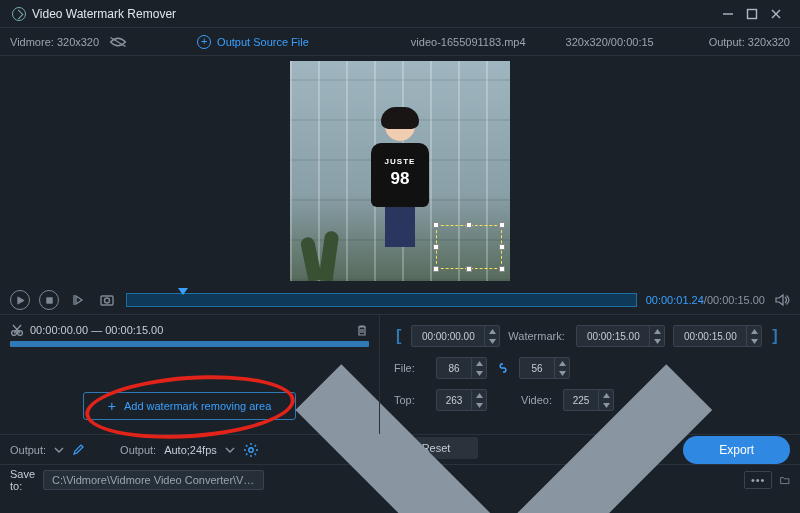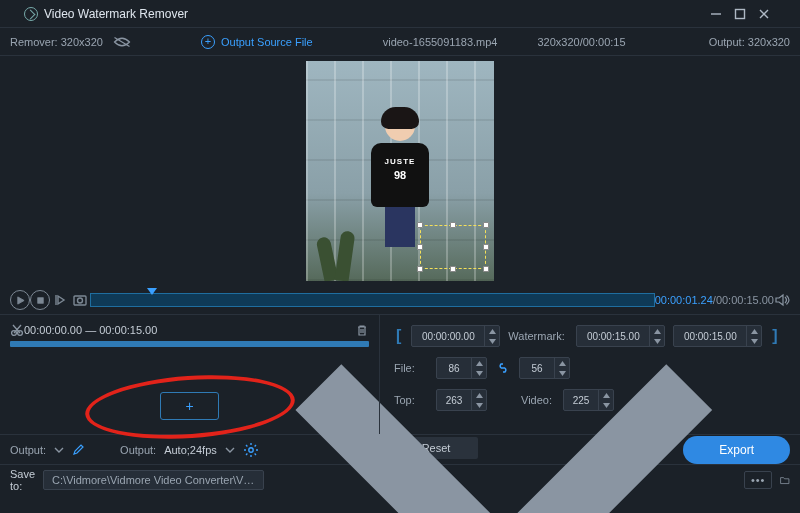--- a/index.html
+++ b/index.html
@@ -1,79 +1,79 @@
 <!DOCTYPE html>
 <html><head>
 <meta charset="utf-8">
 <style>
   * { box-sizing: border-box; margin: 0; padding: 0; font-family: "Segoe UI", Arial, sans-serif; }
   body { background: #1b2128; color: #c5cdd6; width: 800px; height: 513px; overflow: hidden; font-size: 11px; position: relative; }
 
   
-  .titlebar { height: 28px; background: #1b2128; display: flex; align-items: center; padding: 0 24px; border-bottom: 1px solid #2a323c; }
+  .titlebar { height: 28px; background: #1b2128; display: flex; align-items: center; padding: 0 12px; border-bottom: 1px solid #2a323c; }
   .titlebar .logo { width: 14px; height: 14px; border: 1.5px solid #7aa; border-radius: 50%; margin-right: 6px; position: relative; }
   .titlebar .logo::after { content: ""; position: absolute; width: 6px; height: 6px; border: 1.5px solid #7aa; border-left: none; border-bottom: none; transform: rotate(45deg); left: 2px; top: 3px; }
   .titlebar .title { font-size: 12px; color: #dfe6ee; }
   .titlebar .spacer { flex: 1; }
   .titlebar .winbtn { width: 24px; height: 20px; display: flex; align-items: center; justify-content: center; color: #aeb8c4; cursor: pointer; }
   .titlebar .winbtn svg { width: 12px; height: 12px; stroke: currentColor; stroke-width: 1.4; fill: none; }
 
   
   .infobar { height: 28px; display: flex; align-items: center; padding: 0 10px; gap: 10px; border-bottom: 1px solid #2a323c; }
   .infobar .orig { color: #9aa5b1; }
   .infobar .eye { width: 18px; height: 14px; }
   .infobar .changebtn { display: flex; align-items: center; gap: 6px; color: #3aa0ff; cursor: pointer; margin-left: 60px; }
   .infobar .changebtn .plus { width: 14px; height: 14px; border: 1.5px solid #3aa0ff; border-radius: 50%; display: flex; align-items: center; justify-content: center; font-size: 11px; line-height: 1; }
-  .infobar .filename { color: #9aa5b1; margin-left: 60px; }
+  .infobar .filename { color: #9aa5b1; margin-left: 92px; }
   .infobar .dims { color: #9aa5b1; margin-left: 30px; }
   .infobar .out { color: #9aa5b1; margin-left: auto; }
 
   
   .preview { height: 230px; display: flex; align-items: center; justify-content: center; background: #1b2128; }
-  .videothumb { width: 188px; height: 220px; background: linear-gradient(180deg,#9fb6c0 0%,#8aa0a8 60%,#566a5b 100%); position: relative; overflow: hidden; }
+  .videothumb { width: 220px; height: 220px; background: linear-gradient(180deg,#9fb6c0 0%,#8aa0a8 60%,#566a5b 100%); position: relative; overflow: hidden; }
   .videothumb .windows { position:absolute; inset:0; background:
      repeating-linear-gradient(90deg, rgba(255,255,255,0.25) 0 2px, transparent 2px 28px),
      repeating-linear-gradient(0deg, rgba(0,0,0,0.08) 0 2px, transparent 2px 40px);
   }
   .videothumb .person { position:absolute; left:50%; top:48%; transform:translate(-50%,-40%); width:80px; height:140px; }
   .videothumb .head { width:30px; height:30px; background:#f0cdb0; border-radius:50%; margin:0 auto; position:relative; }
   .videothumb .hair { position:absolute; top:-4px; left:-4px; right:-4px; height:22px; background:#1a1515; border-radius:16px 16px 8px 8px; }
   .videothumb .torso { width:58px; height:64px; background:#111; border-radius:10px 10px 6px 6px; margin:2px auto 0; position:relative; }
   .videothumb .txt { position:absolute; top:14px; left:0; right:0; text-align:center; color:#fff; font-weight:700; font-size:8px; letter-spacing:1px; }
-  .videothumb .num { position:absolute; top:26px; left:0; right:0; text-align:center; color:#fff; font-weight:900; font-size:11px; }
+  .videothumb .num { position:absolute; top:26px; left:0; right:0; text-align:center; color:#fff; font-weight:900; font-size:17px; }
   .videothumb .legs { width:30px; height:40px; background:#2a3560; margin:0 auto; }
   .videothumb .plant { position:absolute; left:6px; bottom:0; width:60px; height:60px; }
   .videothumb .plant::before, .videothumb .plant::after { content:""; position:absolute; bottom:0; width:14px; height:44px; background:#3a5032; border-radius:8px 8px 0 0; }
   .videothumb .plant::before { left:8px; transform:rotate(-12deg); }
   .videothumb .plant::after { left:26px; transform:rotate(8deg); height:50px; }
   .videothumb .sel { position:absolute; right:8px; bottom:12px; width:66px; height:44px; border:1px dashed #f5e05a; }
   .videothumb .sel .h { position:absolute; width:6px; height:6px; background:#fff; border:1px solid #888; border-radius:1px; }
   .videothumb .sel .h.tl{ top:-4px; left:-4px } .videothumb .sel .h.tm{ top:-4px; left:50%; margin-left:-3px }
   .videothumb .sel .h.tr{ top:-4px; right:-4px } .videothumb .sel .h.ml{ top:50%; left:-4px; margin-top:-3px }
   .videothumb .sel .h.mr{ top:50%; right:-4px; margin-top:-3px } .videothumb .sel .h.bl{ bottom:-4px; left:-4px }
   .videothumb .sel .h.bm{ bottom:-4px; left:50%; margin-left:-3px } .videothumb .sel .h.br{ bottom:-4px; right:-4px }
 
   
-  .player { height: 28px; display:flex; align-items:center; padding:0 10px; gap:0; }
+  .player { height: 28px; display:flex; align-items:center; padding:0 10px; gap:9px; }
   .pbtn { width:20px; height:20px; border:1.4px solid #7c8894; border-radius:50%; display:flex; align-items:center; justify-content:center; cursor:pointer; }
   .pbtn svg { width:9px; height:9px; fill:#7c8894; stroke:#7c8894; }
   .pbtn.sq { border-radius:3px; border:none; }
   .pbtn.sq svg { width:16px; height:16px; fill:none; stroke:#7c8894; stroke-width:1.4; }
   .scrub { flex:1; height:14px; background:#0f3a57; border:1px solid #1f6ea0; position:relative; cursor:pointer; }
   .scrub .pos { position:absolute; left:10%; top:-6px; width:0; height:0; border-left:5px solid transparent; border-right:5px solid transparent; border-top:7px solid #3aa0ff; }
   .timecode { color:#3aa0ff; }
   .timecode .dur { color:#8a95a2; }
   .vol { width:16px; height:16px; }
 
   
   .split { display:flex; height:120px; border-top:1px solid #2a323c; }
   .left { width:380px; padding:8px 10px; border-right:1px solid #2a323c; display:flex; flex-direction:column; position:relative; }
   .right { flex:1; padding:10px 14px; display:flex; flex-direction:column; gap:10px; }
 
-  .cliprow { display:flex; align-items:center; }
+  .cliprow { display:flex; align-items:center; gap:6px; }
   .clipicon { width:14px; height:14px; }
   .cliprange { color:#c5cdd6; }
   .trash { margin-left:auto; width:14px; height:14px; cursor:pointer; }
   .clipbar { height:6px; background:#2f7ab5; margin-top:4px; border-radius:1px; }
 
   .addbtn { margin-top:auto; align-self:center; margin-bottom:6px; border:1px solid #2f7ab5; color:#3aa0ff; padding:6px 24px; border-radius:3px; display:flex; align-items:center; gap:8px; cursor:pointer; font-size:11px; position:relative; z-index:2; }
   .addbtn .plus2 { font-size:14px; line-height:1; }
 
   .highlight { position:absolute; border:4px solid #e2231a; border-radius:50%; width:210px; height:62px; left:85px; bottom:-4px; transform:rotate(-4deg); pointer-events:none; z-index:3; }
 
@@ -124,21 +124,21 @@
       </svg>
     </div>
   <div class="winbtn">
       <svg viewBox="0 0 12 12">
         <path d="M2 2 L10 10 M10 2 L2 10"></path>
       </svg>
     </div>
 </div>
 
 <div class="infobar">
-  <span class="orig"><span>Remover:</span> <span>320x320</span></span>
+  <span class="orig"><span>Vidmore:</span> <span>320x320</span></span>
   <svg class="eye" viewBox="0 0 24 16">
       <path d="M2 8 Q12 -2 22 8 Q12 18 2 8 Z M2 2 L22 14" fill="none" stroke="#8a95a2" stroke-width="1.6"></path>
     </svg>
   <div class="changebtn">
     <div class="plus">+</div>
     <span>Output Source File</span>
   </div>
   <span class="filename">video-1655091183.mp4</span>
   <span class="dims">320x320/00:00:15</span>
   <span class="out"><span>Output:</span> <span>320x320</span></span>
@@ -211,20 +211,21 @@
           <path d="M4 10 L11 2 M10 10 L3 2" stroke="#8a95a2" stroke-width="1.3"></path>
         </svg>
       <span class="cliprange"><span>00:00:00.00</span> <span>—</span> <span>00:00:15.00</span></span>
       <svg class="trash" viewBox="0 0 14 14">
           <path d="M3 4 h8 M5 4 v-1 h4 v1 M4 4 v8 h6 v-8 M6 6 v4 M8 6 v4" fill="none" stroke="#8a95a2" stroke-width="1.2"></path>
         </svg>
     </div>
     <div class="clipbar"></div>
     <div class="addbtn">
       <span class="plus2">+</span>
+      <span>Add watermark removing area</span>
     </div>
     <div class="highlight"></div>
   </div>
 
   <div class="right">
     <div class="row">
       <span class="bracket">[</span>
       <div class="numfield">
         <input value="00:00:00.00" style="">
         <div class="spin">

